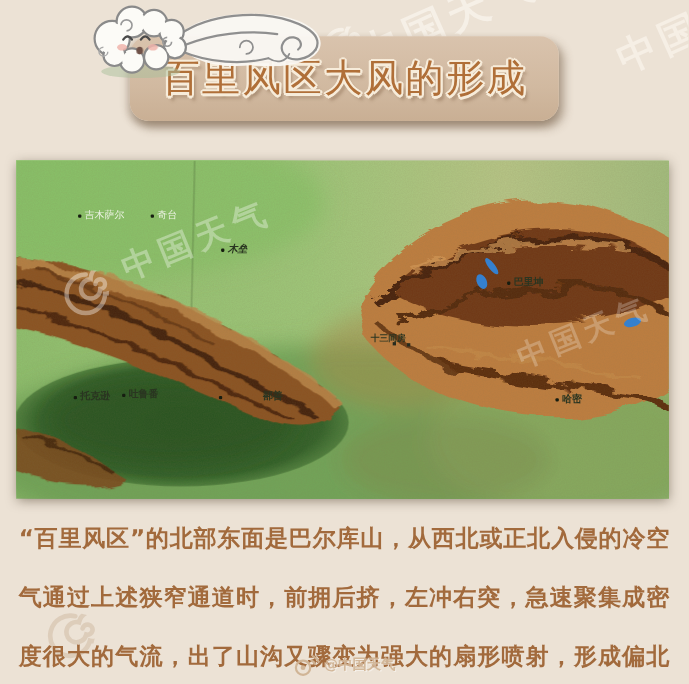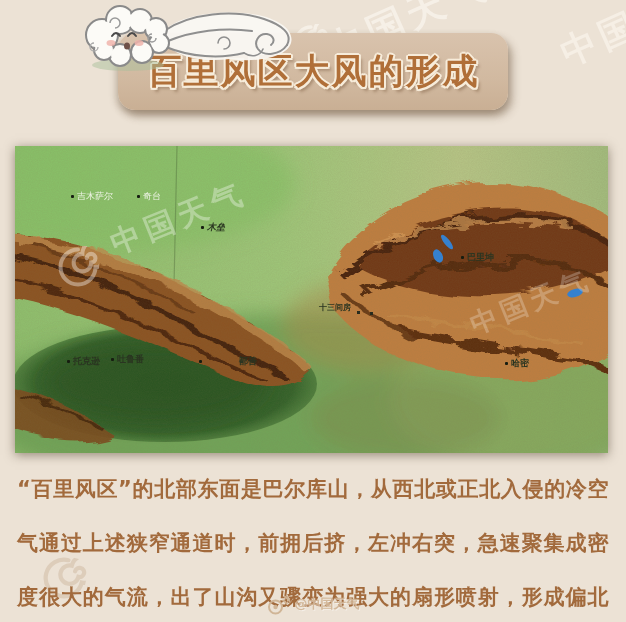--- a/index.html
+++ b/index.html
@@ -18,38 +18,38 @@
   .sp-bottom{left:42px;top:556px;width:44px;height:44px;transform:rotate(14deg);}
 
   
   .cloud{position:absolute;left:66px;top:3px;width:238px;height:74px;z-index:3;}
 
   
   .banner{position:absolute;left:118px;top:33px;width:390px;height:77px;z-index:2;
           background:linear-gradient(180deg,#d9c3ad 0%,#d1b9a0 60%,#c9af94 100%);
           border-radius:17px;display:flex;align-items:center;justify-content:center;
           box-shadow:4px 6px 9px rgba(105,80,55,.45), -2px 4px 7px rgba(105,80,55,.28);}
-  .banner-title{font-size:35px;font-weight:bold;color:#b06f38;letter-spacing:2px;
+  .banner-title{font-size:35px;font-weight:normal;color:#b06f38;letter-spacing:2px;
       text-shadow:2px 0 0 #f7ecda,-2px 0 0 #f7ecda,0 2px 0 #f7ecda,0 -2px 0 #f7ecda,
                   1.5px 1.5px 0 #f7ecda,-1.5px -1.5px 0 #f7ecda,1.5px -1.5px 0 #f7ecda,-1.5px 1.5px 0 #f7ecda,
                   3px 4px 3px rgba(90,55,25,.35);}
 
   
   .map{position:absolute;left:15px;top:146px;width:593px;height:307px;overflow:hidden;
        background:#93c271;box-shadow:0 2px 10px rgba(60,45,25,.5);z-index:2;}
   .map svg.terrain{display:block;width:100%;height:100%;}
   .mlabel{position:absolute;font-size:9px;line-height:1;color:#2a3521;font-weight:bold;white-space:nowrap;
           display:flex;align-items:center;gap:3px;z-index:4;}
   .mlabel.light{color:#edf3e4;font-weight:normal;}
   .mdot{width:3px;height:3px;background:#161d10;border-radius:1px;flex:0 0 auto;}
   .l-jimusaer{left:56px;top:46px;}
   .l-qitai{left:122px;top:46px;}
   .l-mulei{left:186px;top:77px;font-style:italic;}
   .l-balikun{left:446px;top:107px;}
-  .l-shisanjianfang{left:304px;top:158px;font-size:8px;}
+  .l-shisanjianfang{left:322px;top:158px;font-size:8px;}
   .l-tuokexun{left:52px;top:211px;}
   .l-tulufan{left:96px;top:209px;}
   .l-shanshan{left:184px;top:211px;gap:37px;}
   .l-hami{left:490px;top:213px;}
 
   
   .body-text{position:absolute;left:0;top:462px;width:626px;box-sizing:border-box;padding:0 17px;
              font-size:21px;font-weight:bold;color:#a26a3c;line-height:54px;letter-spacing:.5px;
              text-align:justify;z-index:2;}
 

